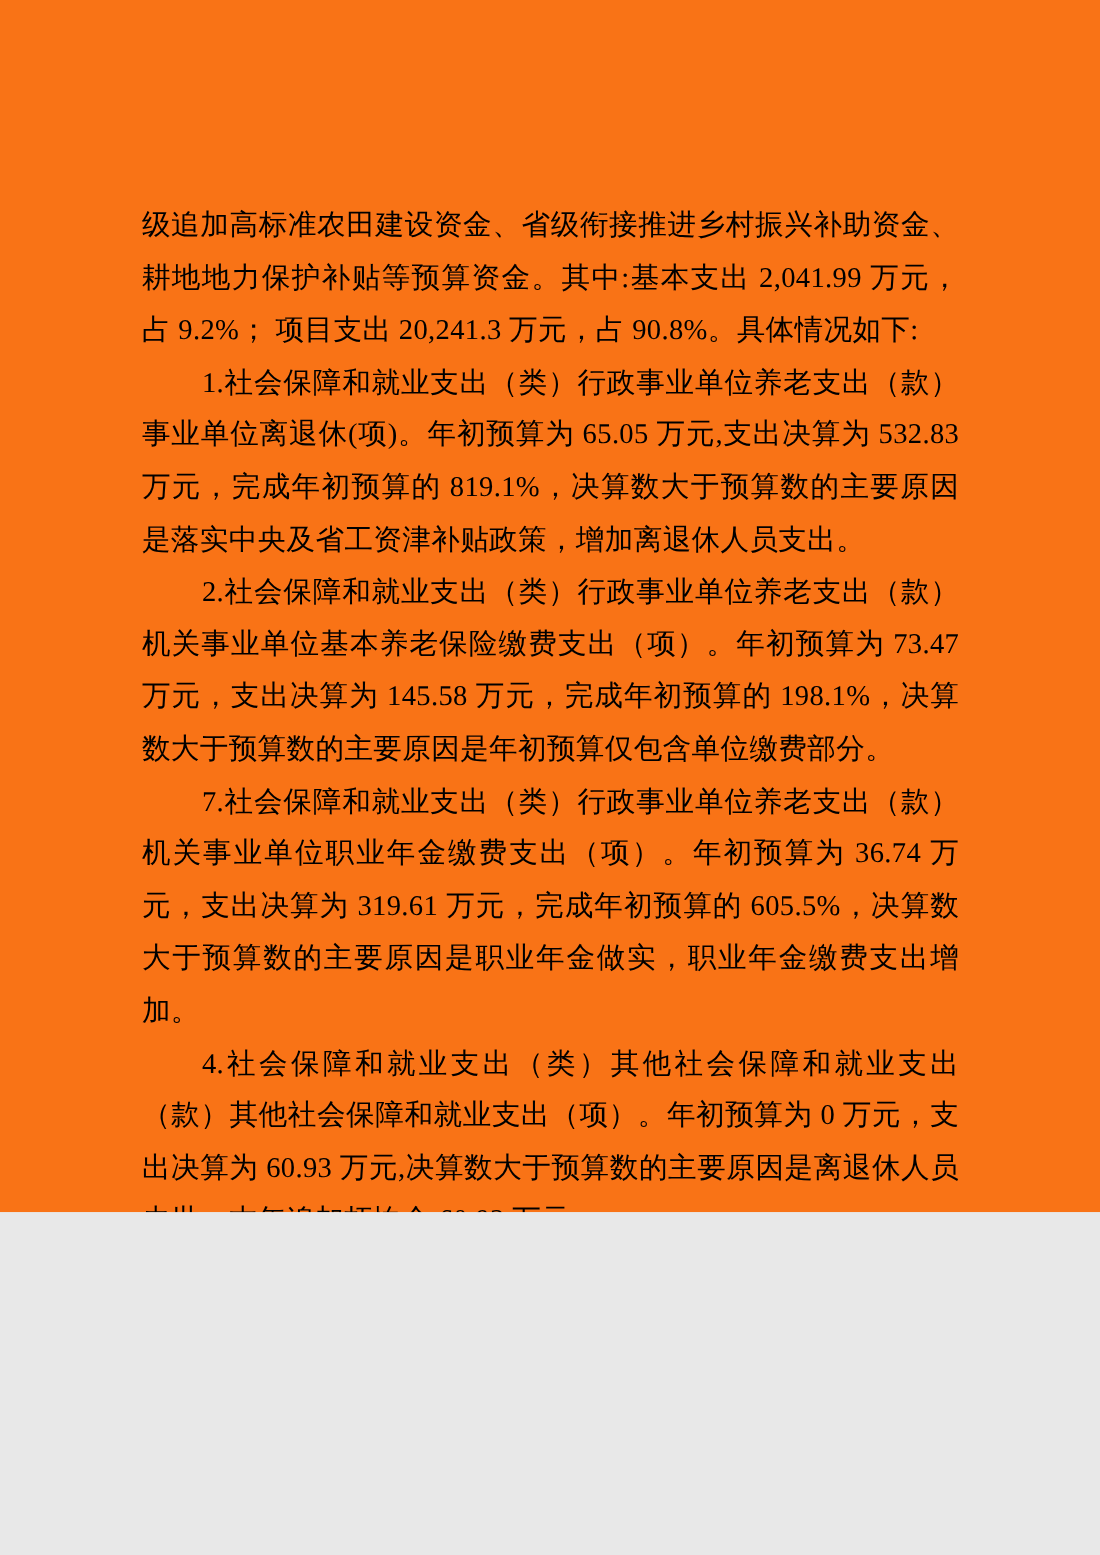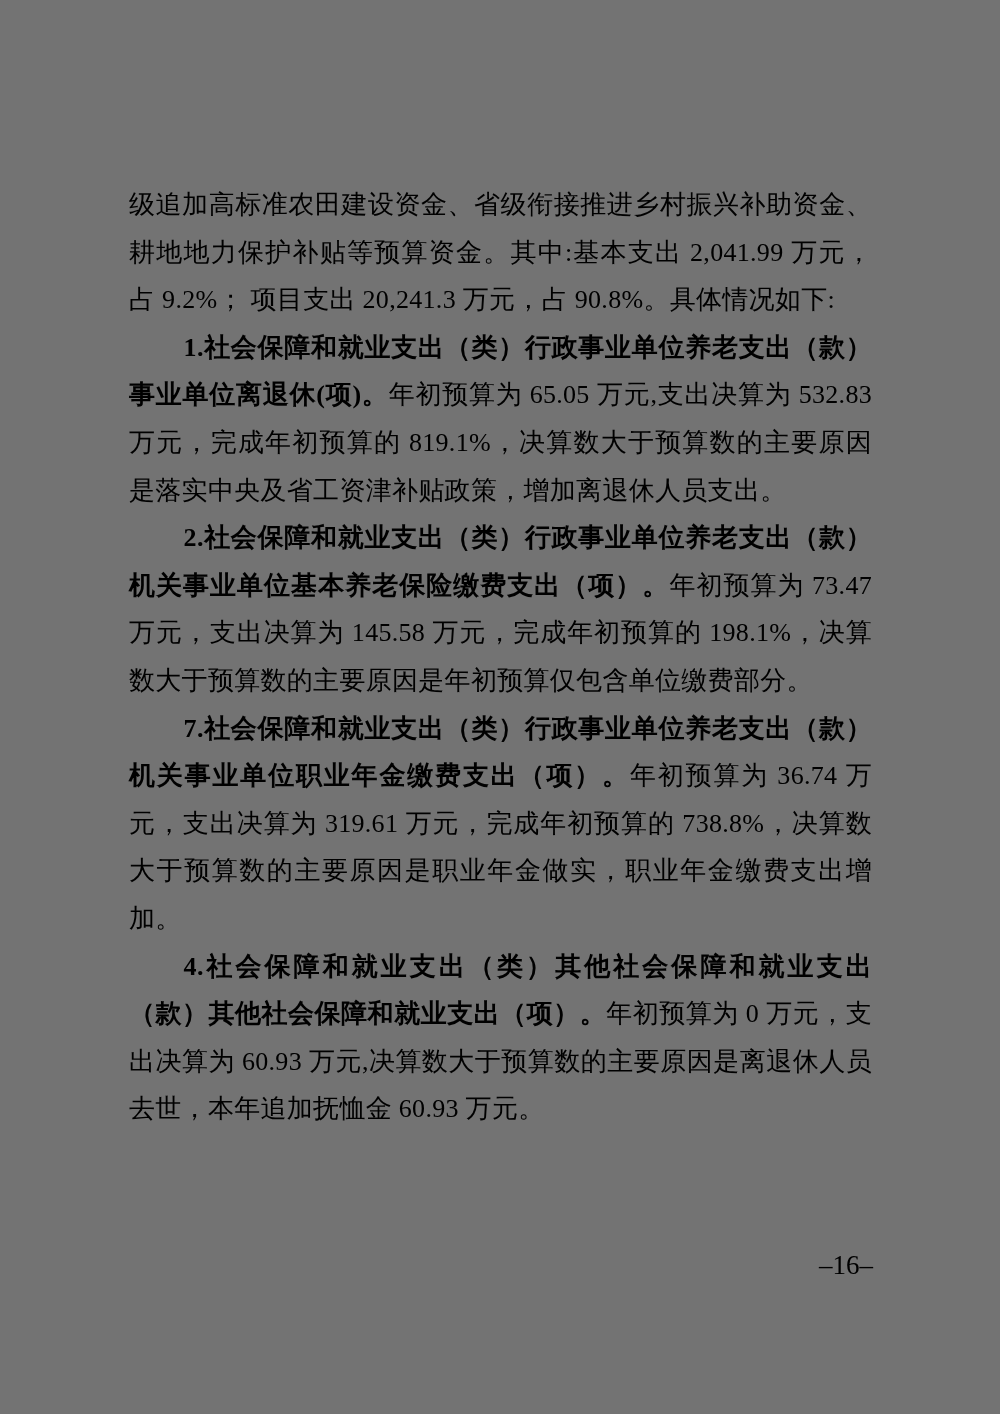--- a/index.html
+++ b/index.html
@@ -3,23 +3,23 @@
 <meta charset="utf-8">
 <style>
   html, body {
     margin: 0;
     padding: 0;
     background: #e8e8e8;
   }
   .page {
     position: relative;
     width: 1000px;
-    height: 1414px;
+    height: 1102px;
     margin: 0 auto;
-    background: #737373;
+    background: #f97316;
     font-family: "Liberation Serif", "DejaVu Serif", serif;
     color: #000000;
     overflow: hidden;
   }
   .doc-body {
     position: absolute;
     left: 129px;
     top: 181px;
     width: 743px;
     font-size: 26px;
@@ -29,36 +29,36 @@
     letter-spacing: 0.3px;
   }
   .para {
     margin: 0;
     padding: 0;
   }
   .para.indent {
     text-indent: 2.1em;
   }
   .seg { font-weight: normal; }
-  .seg.bold { font-weight: 700; }
+  .seg.bold { font-weight: 400; }
   .page-number {
     position: absolute;
     right: 127px;
     top: 1242px;
     font-size: 27px;
     line-height: 47px;
     font-weight: normal;
     margin-left: 12px;
   }
 </style>
 </head>
 <body>
 
 <div class="page">
   <div class="doc-body">
       <p class="para"><span class="seg">级追加高标准农田建设资金、省级衔接推进乡村振兴补助资金、耕地地力保护补贴等预算资金。其中:基本支出 2,041.99 万元，占 9.2%； 项目支出 20,241.3 万元，占 90.8%。具体情况如下:</span></p>
       <p class="para indent"><span class="seg bold">1.社会保障和就业支出（类）行政事业单位养老支出（款）事业单位离退休(项)。</span><span class="seg">年初预算为 65.05 万元,支出决算为 532.83 万元，完成年初预算的 819.1%，决算数大于预算数的主要原因是落实中央及省工资津补贴政策，增加离退休人员支出。</span></p>
       <p class="para indent"><span class="seg bold">2.社会保障和就业支出（类）行政事业单位养老支出（款）机关事业单位基本养老保险缴费支出（项）。</span><span class="seg">年初预算为 73.47 万元，支出决算为 145.58 万元，完成年初预算的 198.1%，决算数大于预算数的主要原因是年初预算仅包含单位缴费部分。</span></p>
-      <p class="para indent"><span class="seg bold">7.社会保障和就业支出（类）行政事业单位养老支出（款）机关事业单位职业年金缴费支出（项）。</span><span class="seg">年初预算为 36.74 万元，支出决算为 319.61 万元，完成年初预算的 738.8%，决算数大于预算数的主要原因是职业年金做实，职业年金缴费支出增加。</span></p>
+      <p class="para indent"><span class="seg bold">7.社会保障和就业支出（类）行政事业单位养老支出（款）机关事业单位职业年金缴费支出（项）。</span><span class="seg">年初预算为 36.74 万元，支出决算为 319.61 万元，完成年初预算的 605.5%，决算数大于预算数的主要原因是职业年金做实，职业年金缴费支出增加。</span></p>
       <p class="para indent"><span class="seg bold">4.社会保障和就业支出（类）其他社会保障和就业支出（款）其他社会保障和就业支出（项）。</span><span class="seg">年初预算为 0 万元，支出决算为 60.93 万元,决算数大于预算数的主要原因是离退休人员去世，本年追加抚恤金 60.93 万元。</span></p>
     </div>
   <div class="page-number">–16–</div>
 </div>
 
 </body></html>

